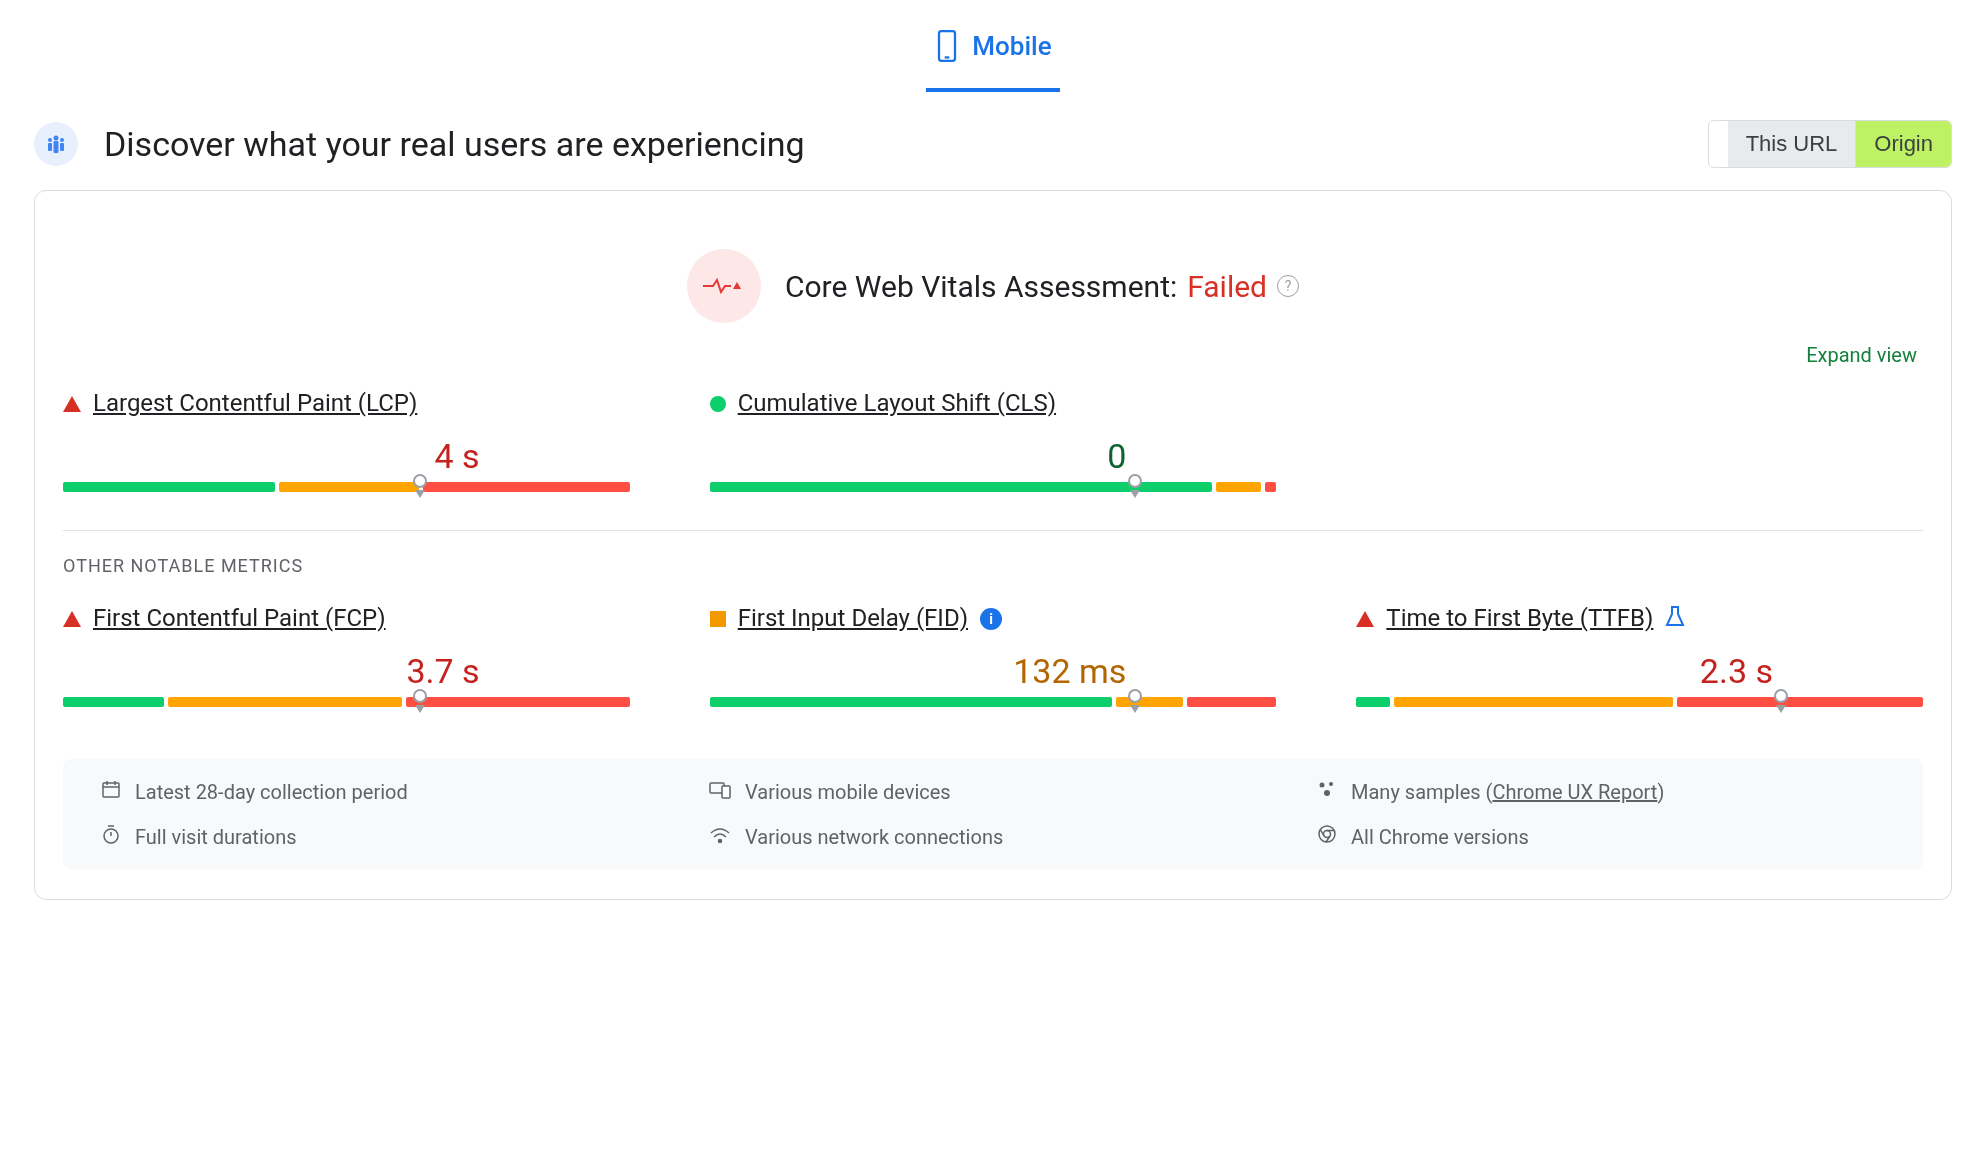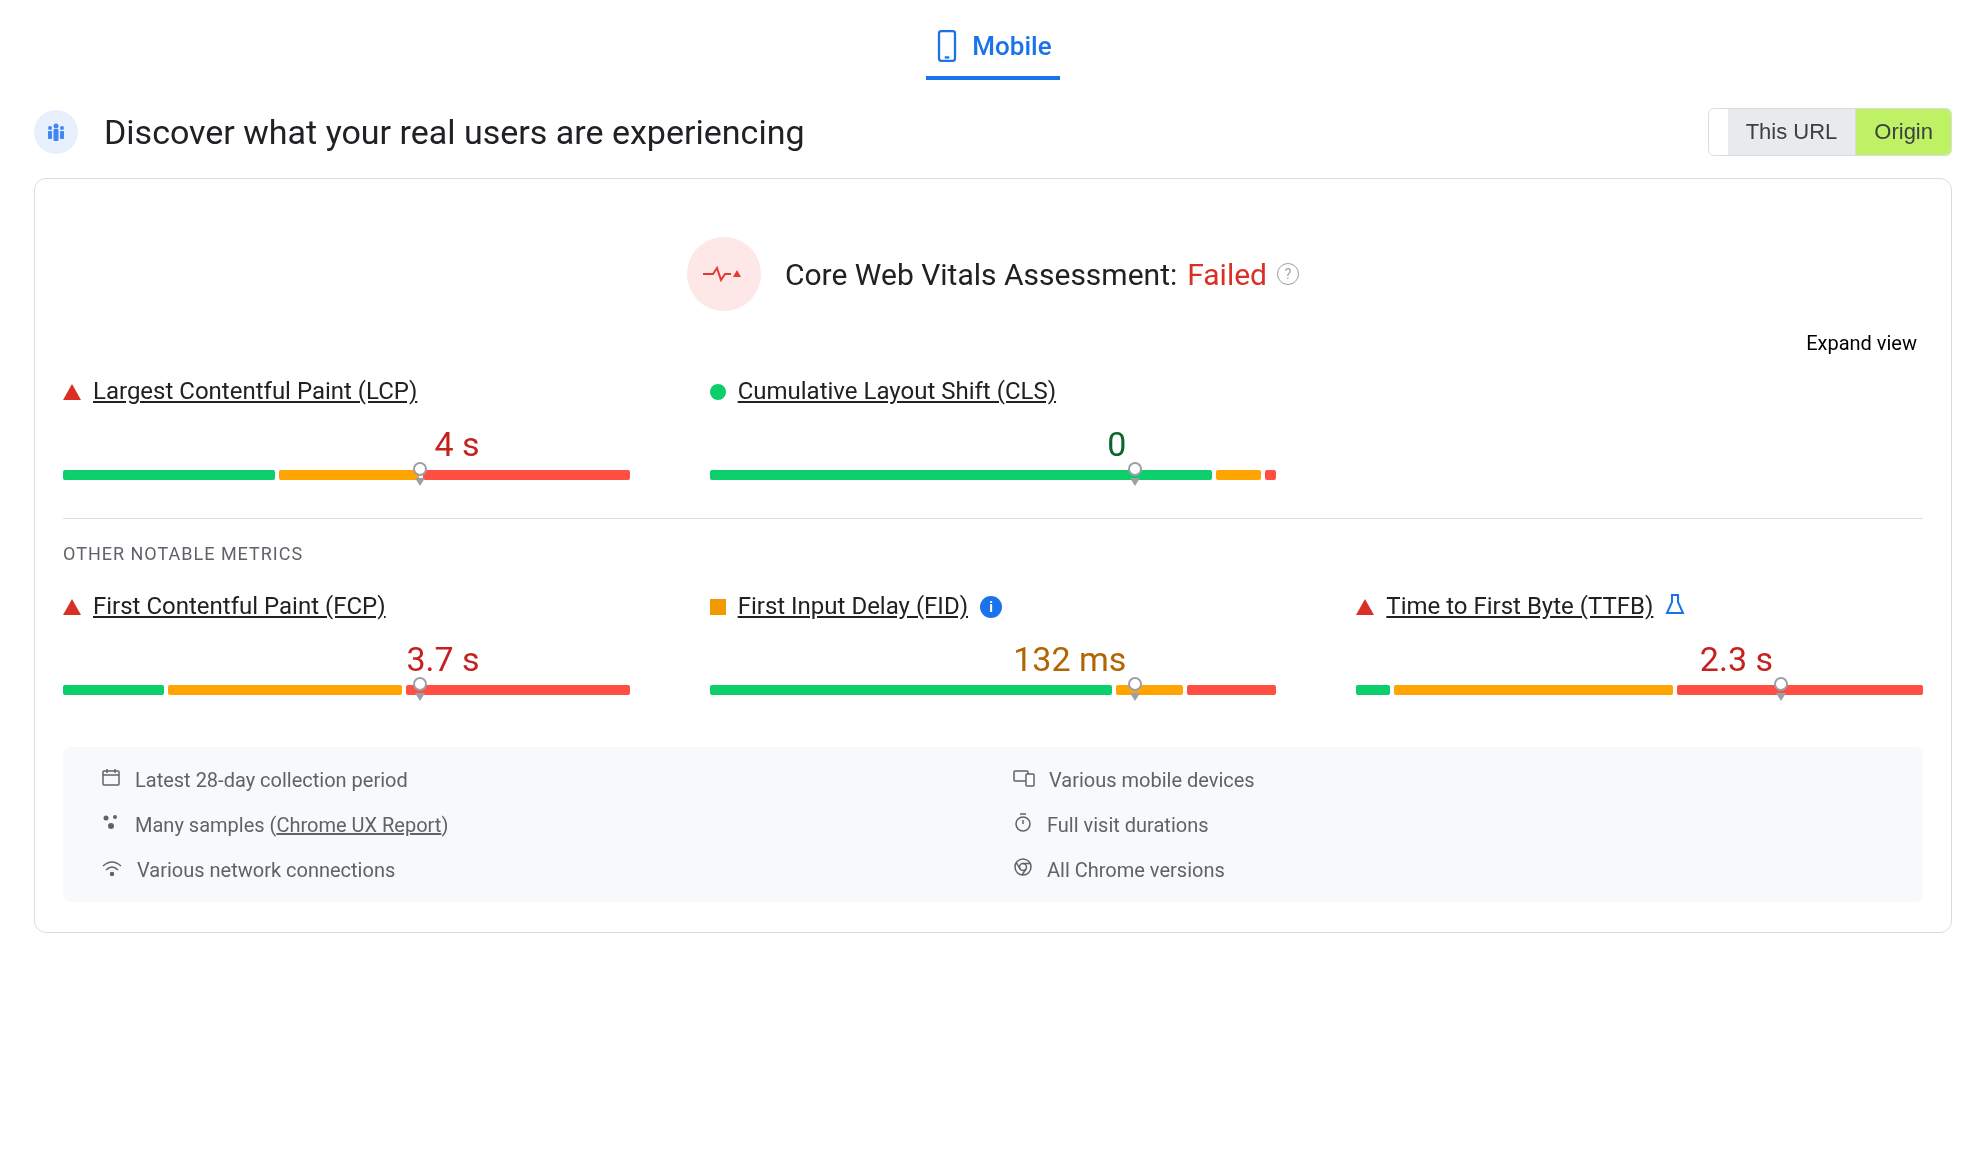--- a/index.html
+++ b/index.html
@@ -13,21 +13,21 @@
   .tabs {
     display: flex;
     justify-content: center;
     gap: 60px;
     padding: 20px 0 0 0;
   }
   .tab {
     display: flex;
     align-items: center;
     gap: 12px;
-    padding: 10px 8px 14px 8px;
+    padding: 10px 8px 26px 8px;
     font-size: 26px;
     font-weight: 500;
     color: #5f6368;
     cursor: pointer;
     border-bottom: 4px solid transparent;
   }
   .tab.active {
     color: #1a73e8;
     border-bottom-color: #1a73e8;
   }
@@ -88,21 +88,21 @@
   }
   .assessment .txt {
     font-size: 30px;
     font-weight: 400;
     color: #202124;
     display:flex; align-items:center; gap:10px;
   }
   .assessment .status { color: #d93025; }
   .expand {
     text-align: right;
-    color: #000000;
+    color: #15803d;
     font-size: 20px;
     padding: 6px 6px 22px 0;
     cursor: pointer;
   }
   .metrics {
     display: grid;
     grid-template-columns: repeat(3, 1fr);
     gap: 80px;
     padding-bottom: 28px;
   }
@@ -190,21 +190,21 @@
     font-size:14px;font-weight:700;
   }
   .flask { color:#1a73e8; }
 
   .footer-grid {
     background: #f8f9fa;
     border-radius: 8px;
     margin: 24px 0 24px 0;
     padding: 20px 38px;
     display: grid;
-    grid-template-columns: repeat(2, 1fr);
+    grid-template-columns: repeat(3, 1fr);
     row-gap: 20px;
     column-gap: 40px;
   }
   .footer-item {
     display: flex;
     align-items: center;
     gap: 14px;
     color: #5f6368;
     font-size: 20px;
   }

